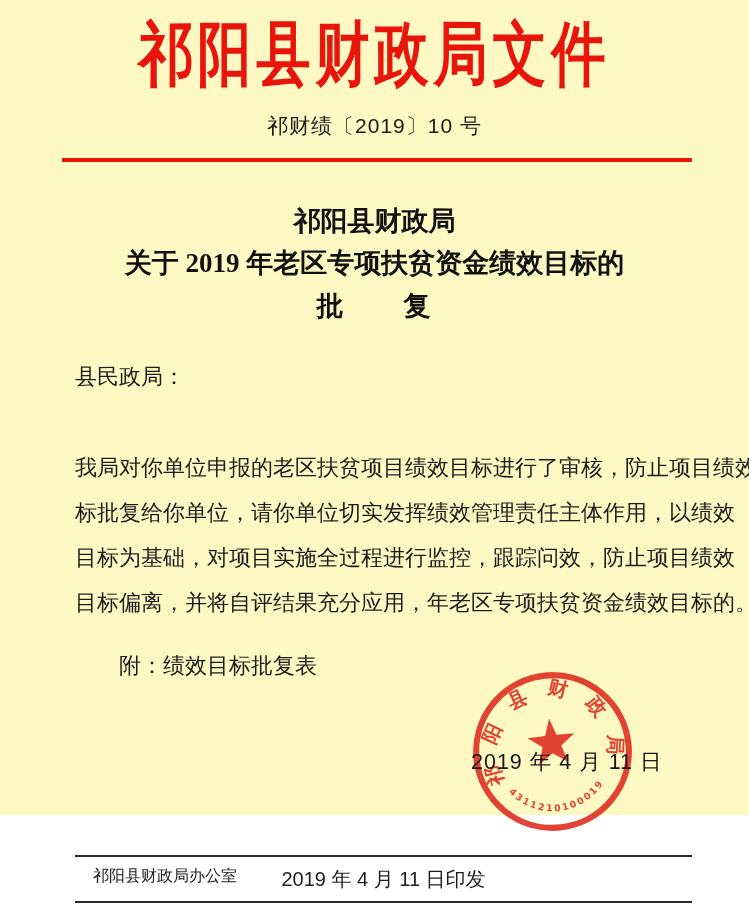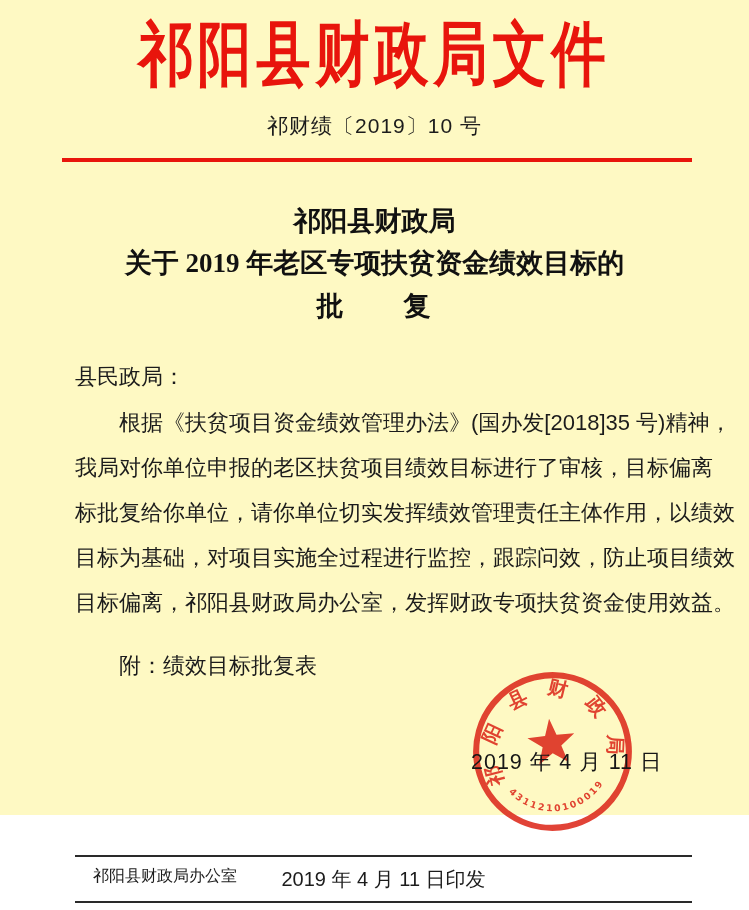--- a/index.html
+++ b/index.html
@@ -68,25 +68,24 @@
   <div class="abs centered doc-number">祁财绩〔2019〕10 号</div>
 
   <div class="abs red-rule"></div>
 
   <div class="abs centered doc-title title-l1">祁阳县财政局</div>
   <div class="abs centered doc-title title-l2">关于 2019 年老区专项扶贫资金绩效目标的</div>
   <div class="abs centered doc-title title-l3">批　　复</div>
 
   <div class="abs body-text salutation">县民政局：</div>
 
-  <div class="abs body-text para-line pl0">根据《扶贫项目资金绩效管理办法》(国办发[2018]35 号)精神，</div>
-  <div class="abs body-text para-line pl1">我局对你单位申报的老区扶贫项目绩效目标进行了审核，目标偏离</div>
+  <div class="abs body-text para-line pl1">我局对你单位申报的老区扶贫项目绩效目标进行了审核，防止项目绩效</div>
   <div class="abs body-text para-line pl3">目标为基础，对项目实施全过程进行监控，跟踪问效，防止项目绩效</div>
   <div class="abs body-text para-line pl2">标批复给你单位，请你单位切实发挥绩效管理责任主体作用，以绩效</div>
-  <div class="abs body-text para-line pl4">目标偏离，祁阳县财政局办公室，发挥财政专项扶贫资金使用效益。</div>
+  <div class="abs body-text para-line pl4">目标偏离，并将自评结果充分应用，年老区专项扶贫资金绩效目标的。</div>
 
   <div class="abs body-text attachment">附：绩效目标批复表</div>
 
   <svg class="abs seal" width="165" height="165" viewBox="0 0 160 160" opacity="0.88">
     <circle cx="80" cy="80" r="74" fill="none" stroke="#dd2a1c" stroke-width="6"></circle>
     <polygon fill="#dd2a1c" points="80,48 85.6,64.2 102.8,64.6 89.1,75.0 94.1,91.4 80,81.6 65.9,91.4 70.9,75.0 57.2,64.6 74.4,64.2"></polygon>
     <path id="sealTopArc" d="M 29.3 98.5 A 54 54 0 1 1 130.7 98.5" fill="none"></path>
     <path id="sealBottomArc" d="M 32.5 113.3 A 58 58 0 0 0 127.5 113.3" fill="none"></path>
     <text font-size="19" font-weight="bold" fill="#dd2a1c" letter-spacing="18" font-family="Liberation Serif, DejaVu Serif, serif">
       <textPath href="#sealTopArc" startOffset="50%" text-anchor="middle">祁阳县财政局</textPath>

